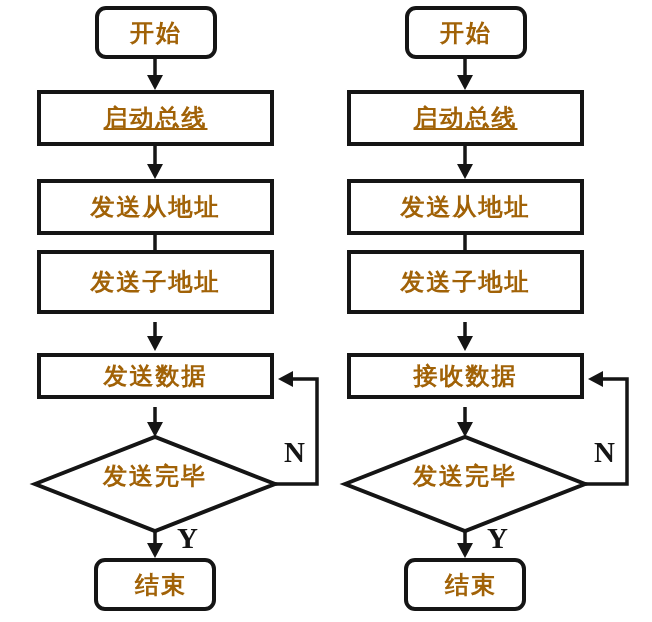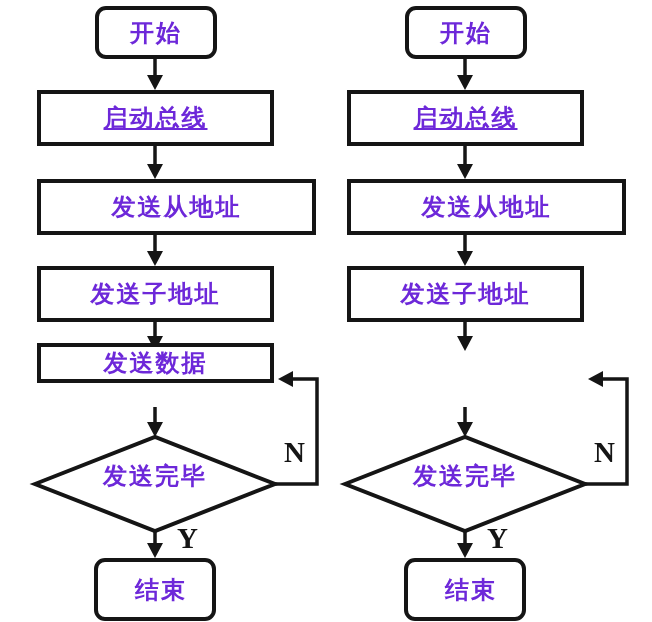--- a/index.html
+++ b/index.html
@@ -11,34 +11,34 @@
     font-family:"Liberation Sans","DejaVu Sans",sans-serif;
   }
   .flowchart{position:absolute;top:0;width:330px;height:622px;}
   .fc-left{left:0;}
   .fc-right{left:310px;}
   .wires{position:absolute;left:0;top:0;width:330px;height:622px;}
   .node{
     position:absolute;box-sizing:border-box;
     display:flex;align-items:center;justify-content:center;
     border:4px solid #151515;background:#ffffff;
-    color:#6d28d9;font-weight:700;font-size:24px;letter-spacing:2px;
+    color:#a16207;font-weight:700;font-size:24px;letter-spacing:2px;
     white-space:nowrap;
   }
   .terminal{border-radius:11px;}
   .n-start{left:95px;top:6px;width:122px;height:53px;}
   .n-p1{left:37px;top:90px;width:237px;height:56px;text-decoration:underline;}
-  .n-p2{left:37px;top:179px;width:279px;height:56px;font-family:Liberation Mono, monospace;}
-  .n-p3{left:37px;top:266px;width:237px;height:56px;}
-  .n-p4{left:37px;top:343px;width:237px;height:40px;}
+  .n-p2{left:37px;top:179px;width:237px;height:56px;font-family:Liberation Mono, monospace;}
+  .n-p3{left:37px;top:250px;width:237px;height:64px;}
+  .n-p4{left:37px;top:353px;width:237px;height:46px;}
   .n-dec{
     left:75px;top:454px;width:160px;height:44px;
     border:none;background:transparent;
   }
-  .n-end{left:94px;top:558px;width:122px;height:63px;padding-left:12px;}
+  .n-end{left:94px;top:558px;width:122px;height:53px;padding-left:12px;}
   .branch{
     position:absolute;color:#151515;
     font-family:"Liberation Serif","DejaVu Serif",serif;
     font-weight:700;font-size:29px;line-height:1;
   }
   .branch-n{left:284px;top:438px;}
   .branch-y{left:177px;top:524px;}
   .wires line,.wires polyline{stroke:#151515;stroke-width:3.5;fill:none;}
   .wires .diamond{fill:#ffffff;stroke:#151515;stroke-width:4;}
   .wires .head{fill:#151515;stroke:none;}
@@ -101,19 +101,20 @@
       <line x1="155" y1="531" x2="155" y2="545"></line>
       <polygon class="head" points="155,558 147,543 163,543"></polygon>
       <polyline points="275,484 317,484 317,379 293,379"></polyline>
       <polygon class="head" points="278,379 293,371 293,387"></polygon>
     </svg>
 
     <div class="node terminal n-start">开始</div>
     <div class="node n-p1">启动总线</div>
     <div class="node n-p2">发送从地址</div>
     <div class="node n-p3">发送子地址</div>
+    <div class="node n-p4">接收数据</div>
     <div class="node n-dec">发送完毕</div>
     <div class="node terminal n-end">结束</div>
     <div class="branch branch-n">N</div>
     <div class="branch branch-y">Y</div>
   </section>
 
 </div>
 
 </body></html>

